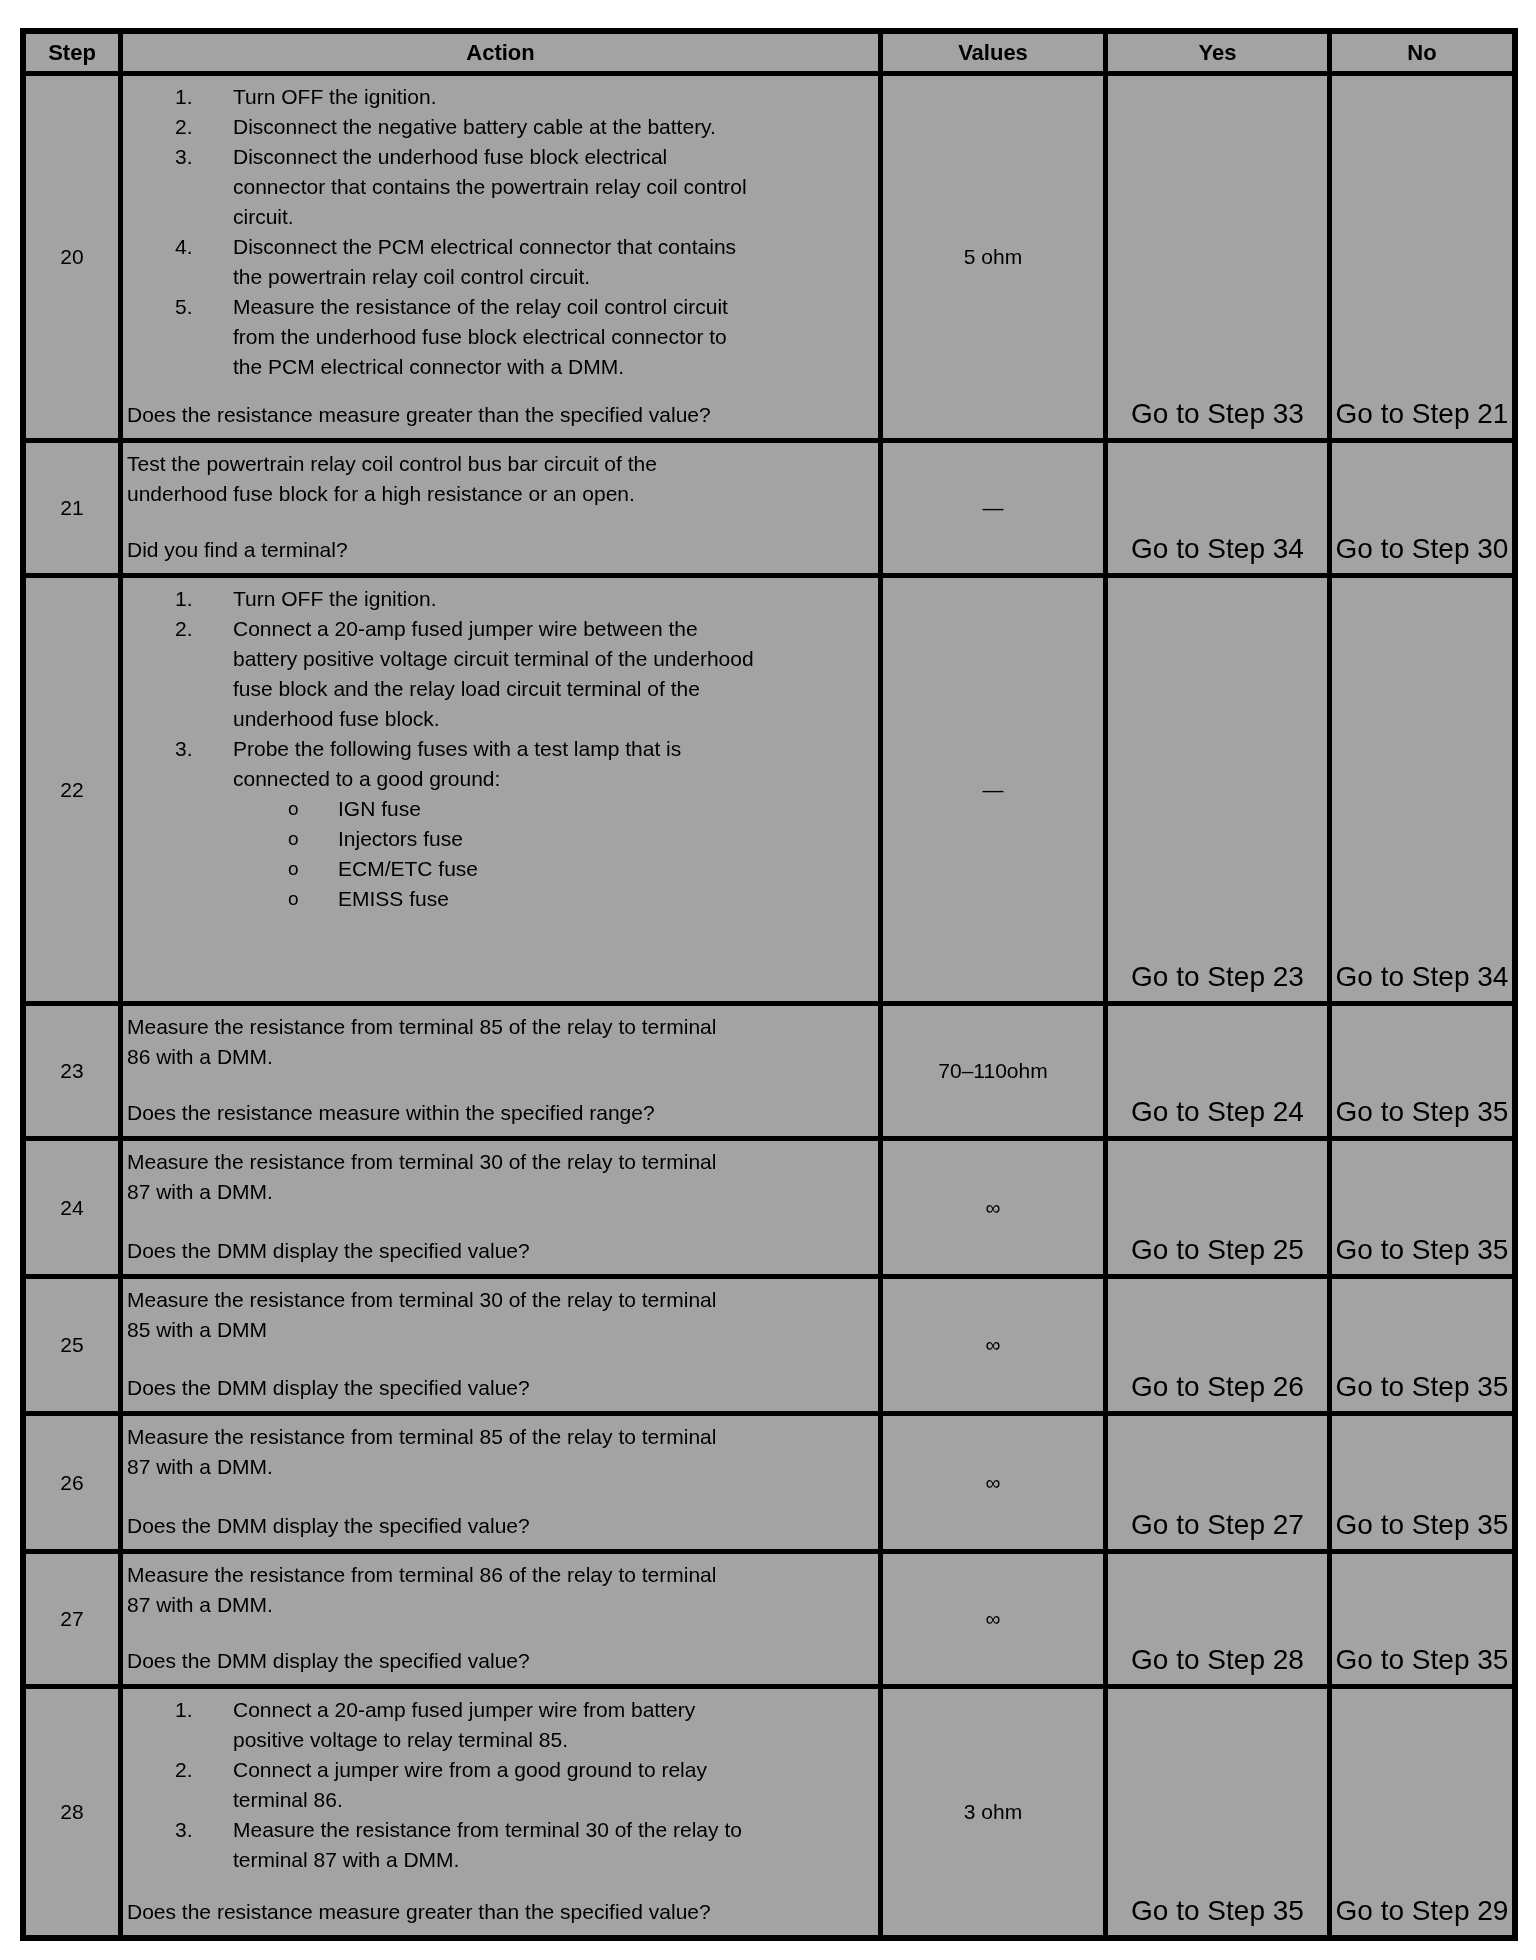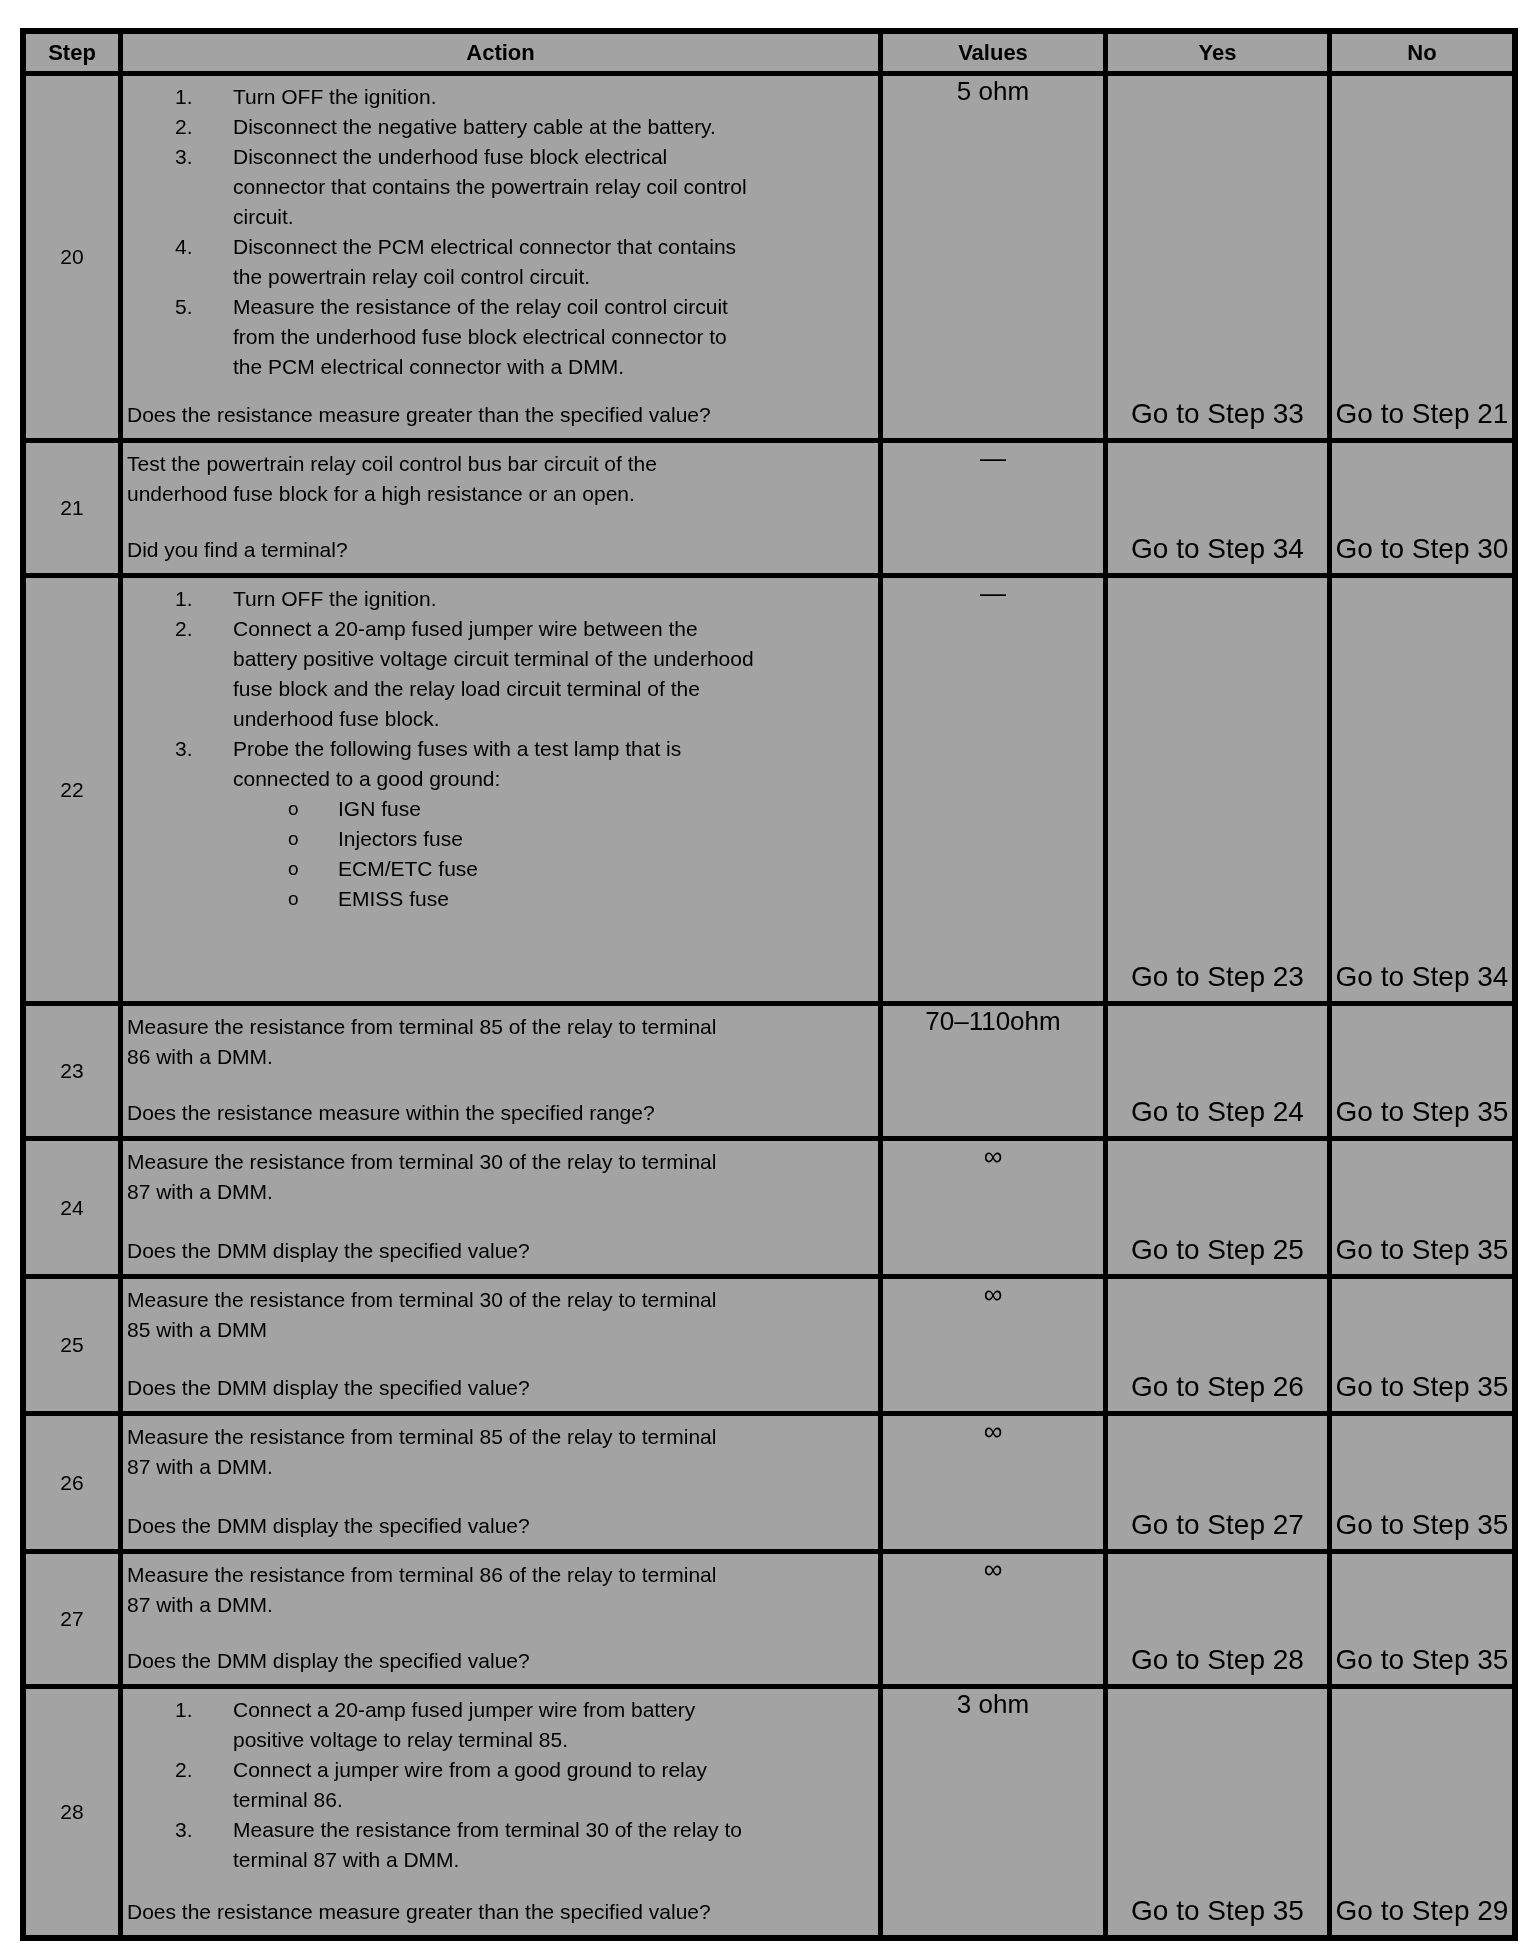--- a/index.html
+++ b/index.html
@@ -29,21 +29,21 @@
   .list{display:block;}
   .li{display:flex;}
   .num{flex:0 0 58px;margin-left:48px;}
   .txt{white-space:pre-line;}
   .bullets{display:block;}
   .bul{display:flex;margin-left:55px;}
   .mark{flex:0 0 50px;font-size:19px;}
   .blabel{white-space:nowrap;}
   .para{white-space:pre-line;}
   .question{margin-top:auto;white-space:pre-line;}
-  .vals{display:flex;justify-content:center;font-size:26px;}
+  .vals{display:flex;align-items:center;justify-content:center;font-size:21px;}
   .goto{display:flex;align-items:flex-end;justify-content:center;padding-bottom:8px;font-size:28px;}
 </style>
 </head>
 <body>
 
 <div class="doc">
   <div class="hcell">Step</div>
   <div class="hcell">Action</div>
   <div class="hcell">Values</div>
   <div class="hcell">Yes</div>

